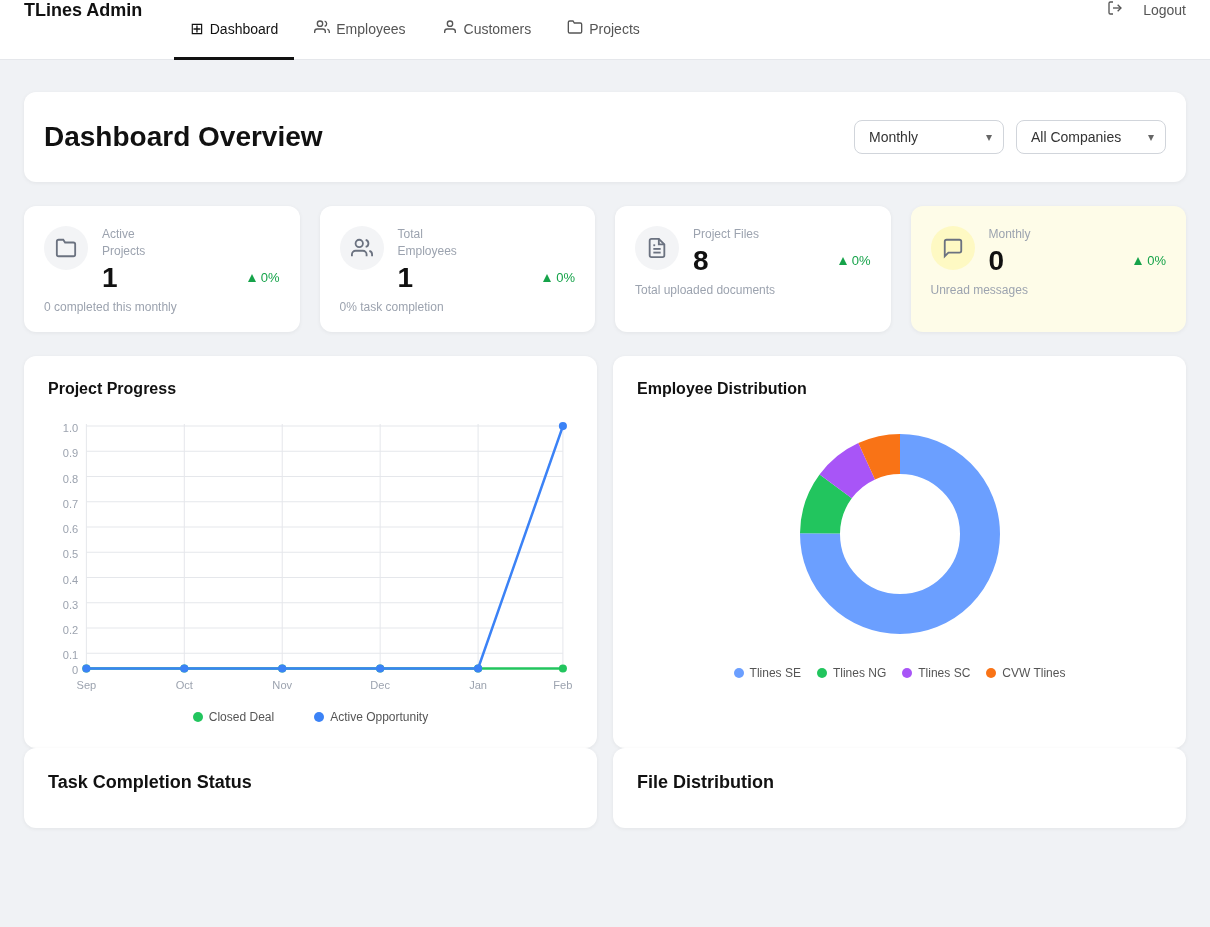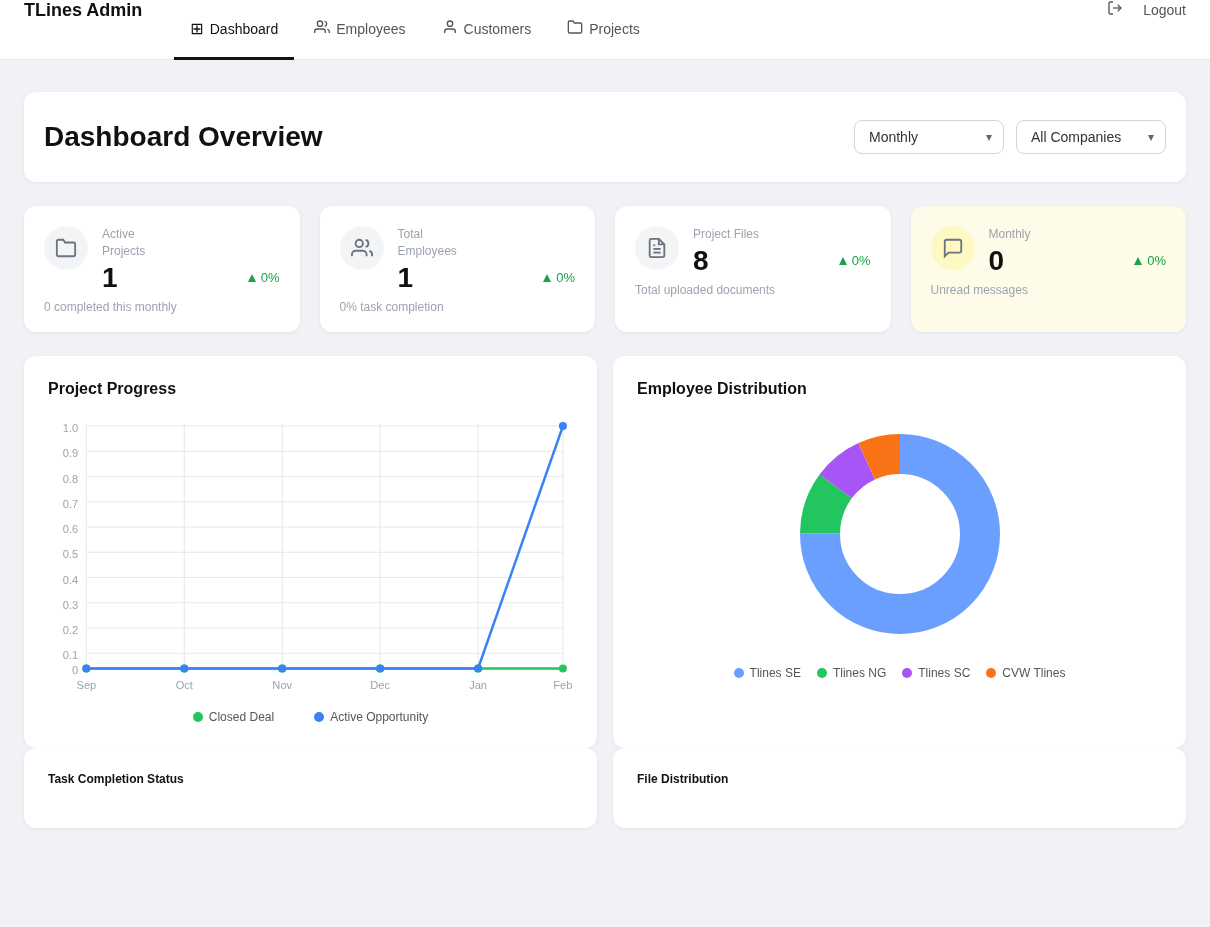--- a/index.html
+++ b/index.html
@@ -118,21 +118,21 @@
 
     
     .bottom-row { display: grid; grid-template-columns: 1fr 1fr; gap: 16px; }
     .bottom-card {
       background: #fff;
       border-radius: 12px;
       padding: 24px;
       box-shadow: 0 1px 4px rgba(0,0,0,0.06);
       min-height: 80px;
     }
-    .bottom-title { font-size: 12px; font-weight: 700; color: #111; }
+    .bottom-title { font-size: 18px; font-weight: 700; color: #111; }
   </style>
 </head>
 <body>
 
 <nav class="navbar">
   <span class="nav-brand">TLines Admin</span>
   <div class="nav-links">
     <a class="nav-item active">
       <span class="nav-icon">⊞</span>
       <span>Dashboard</span>

